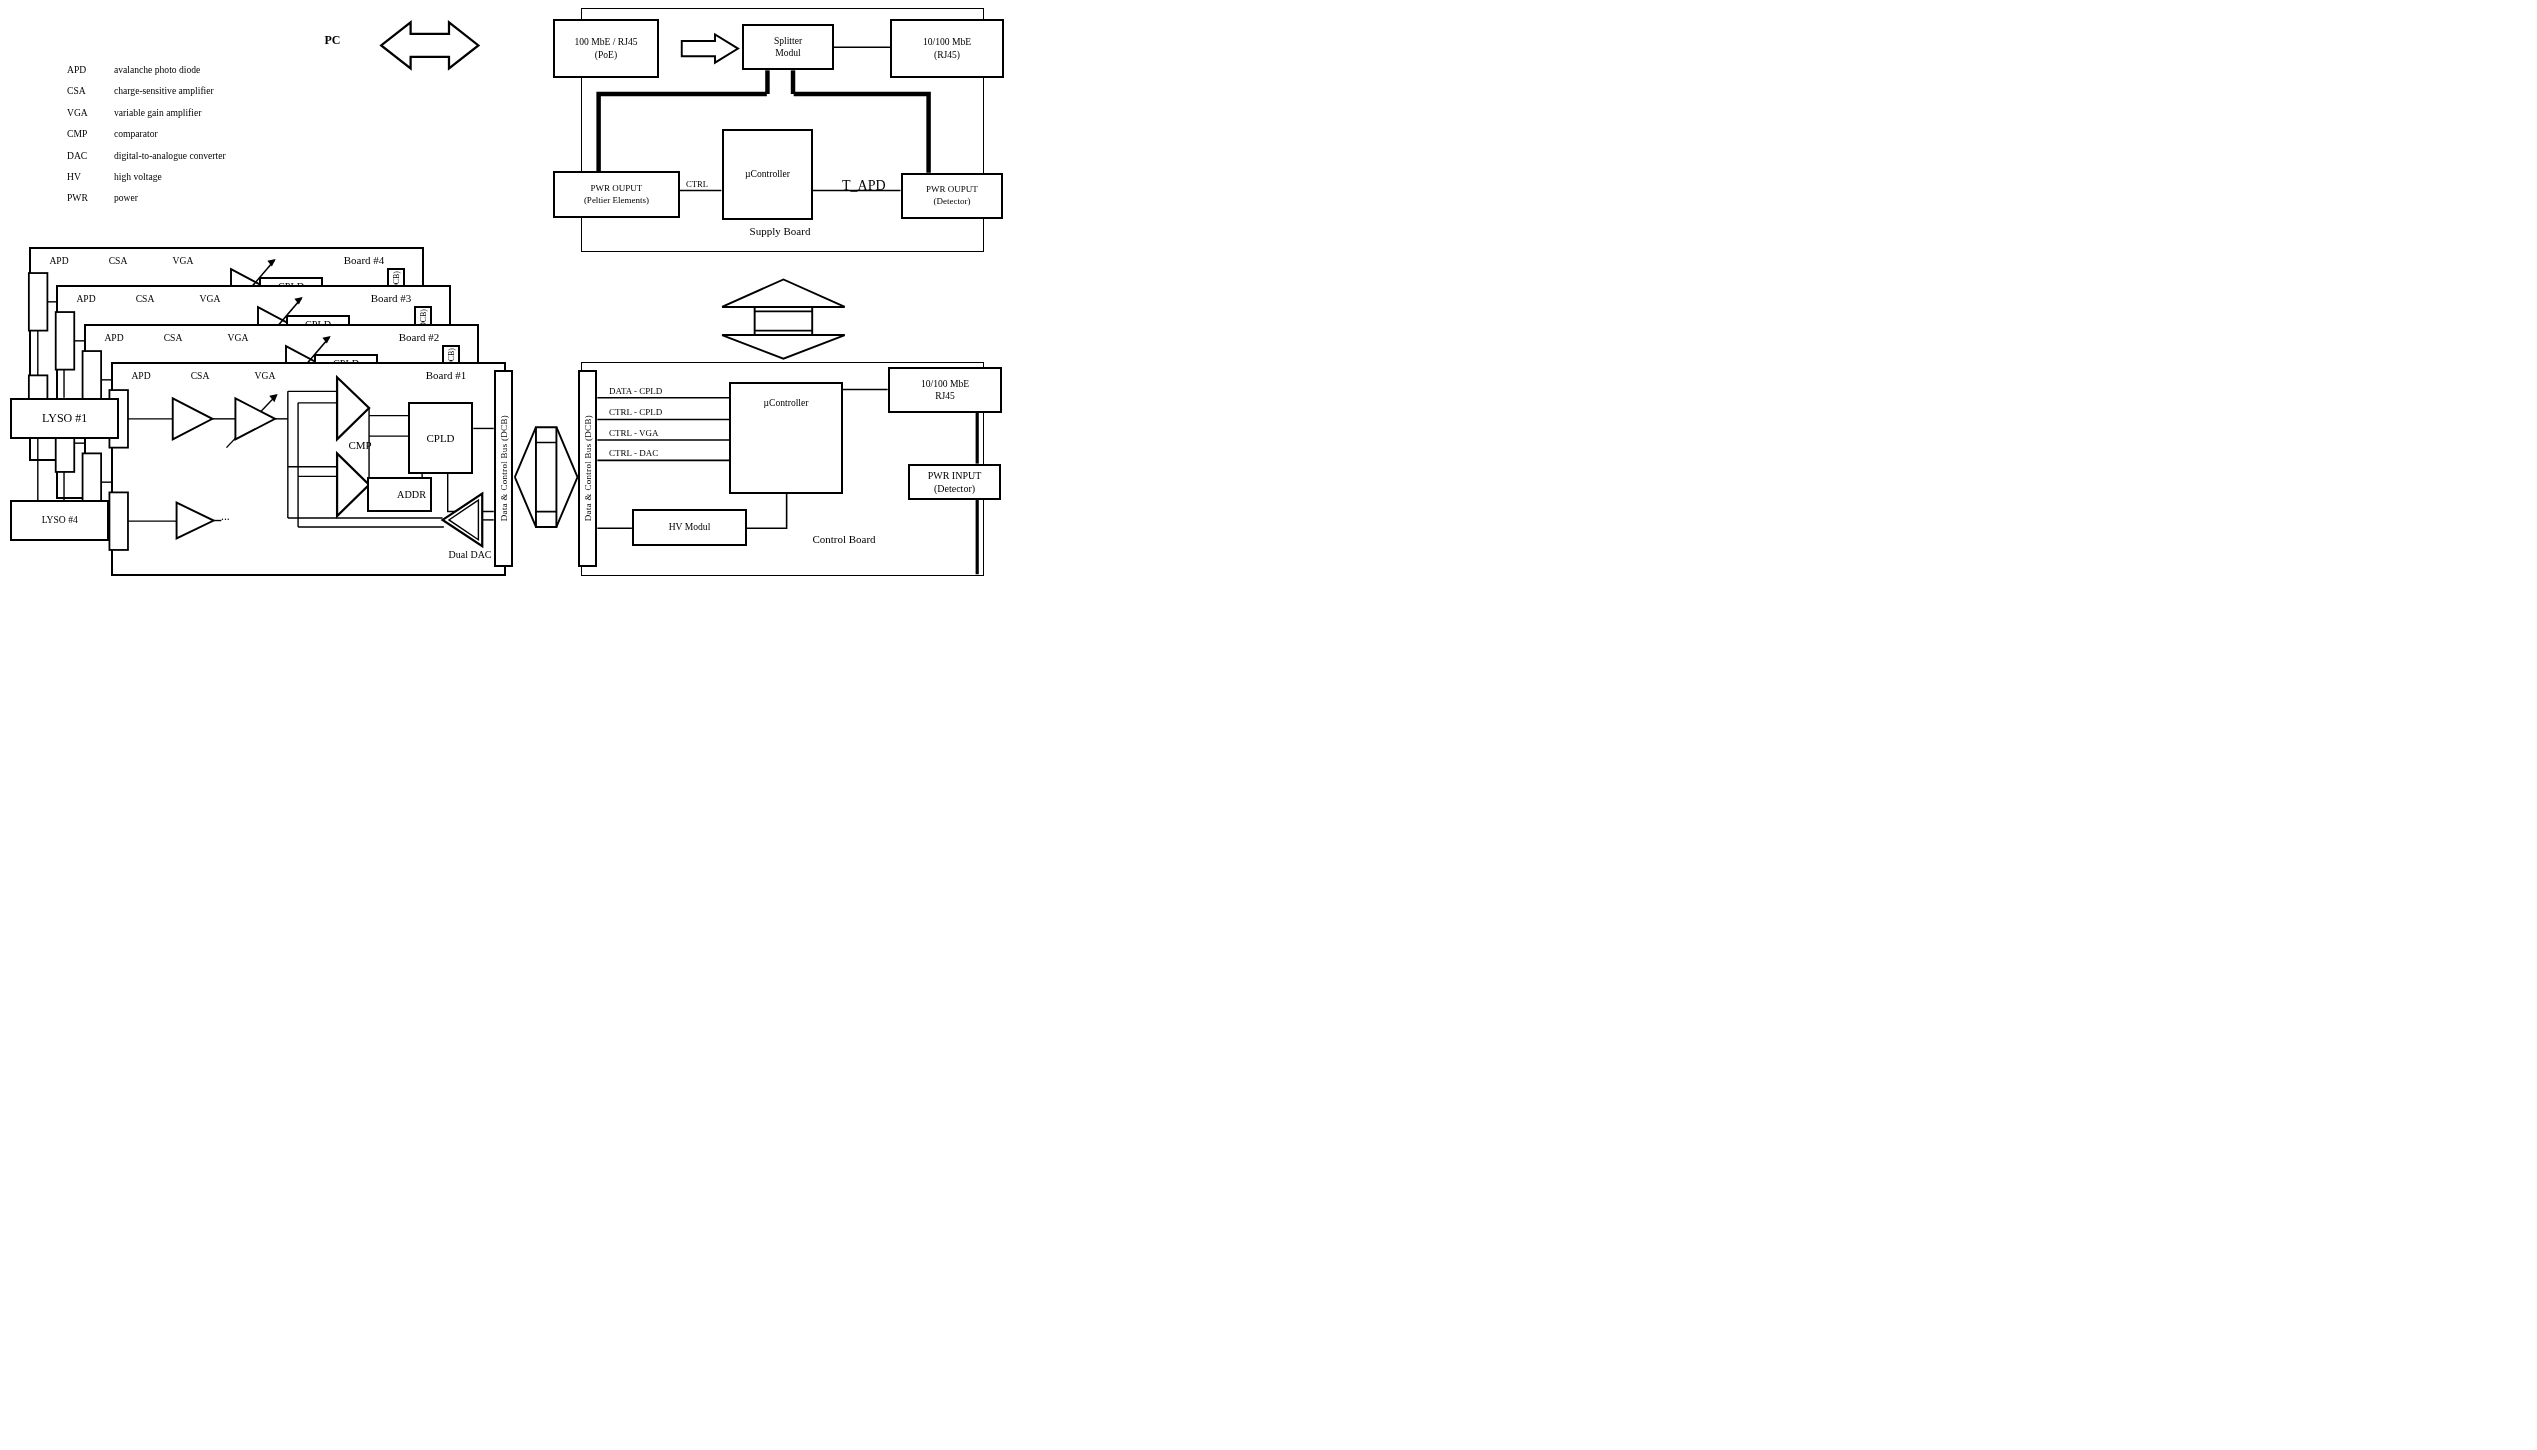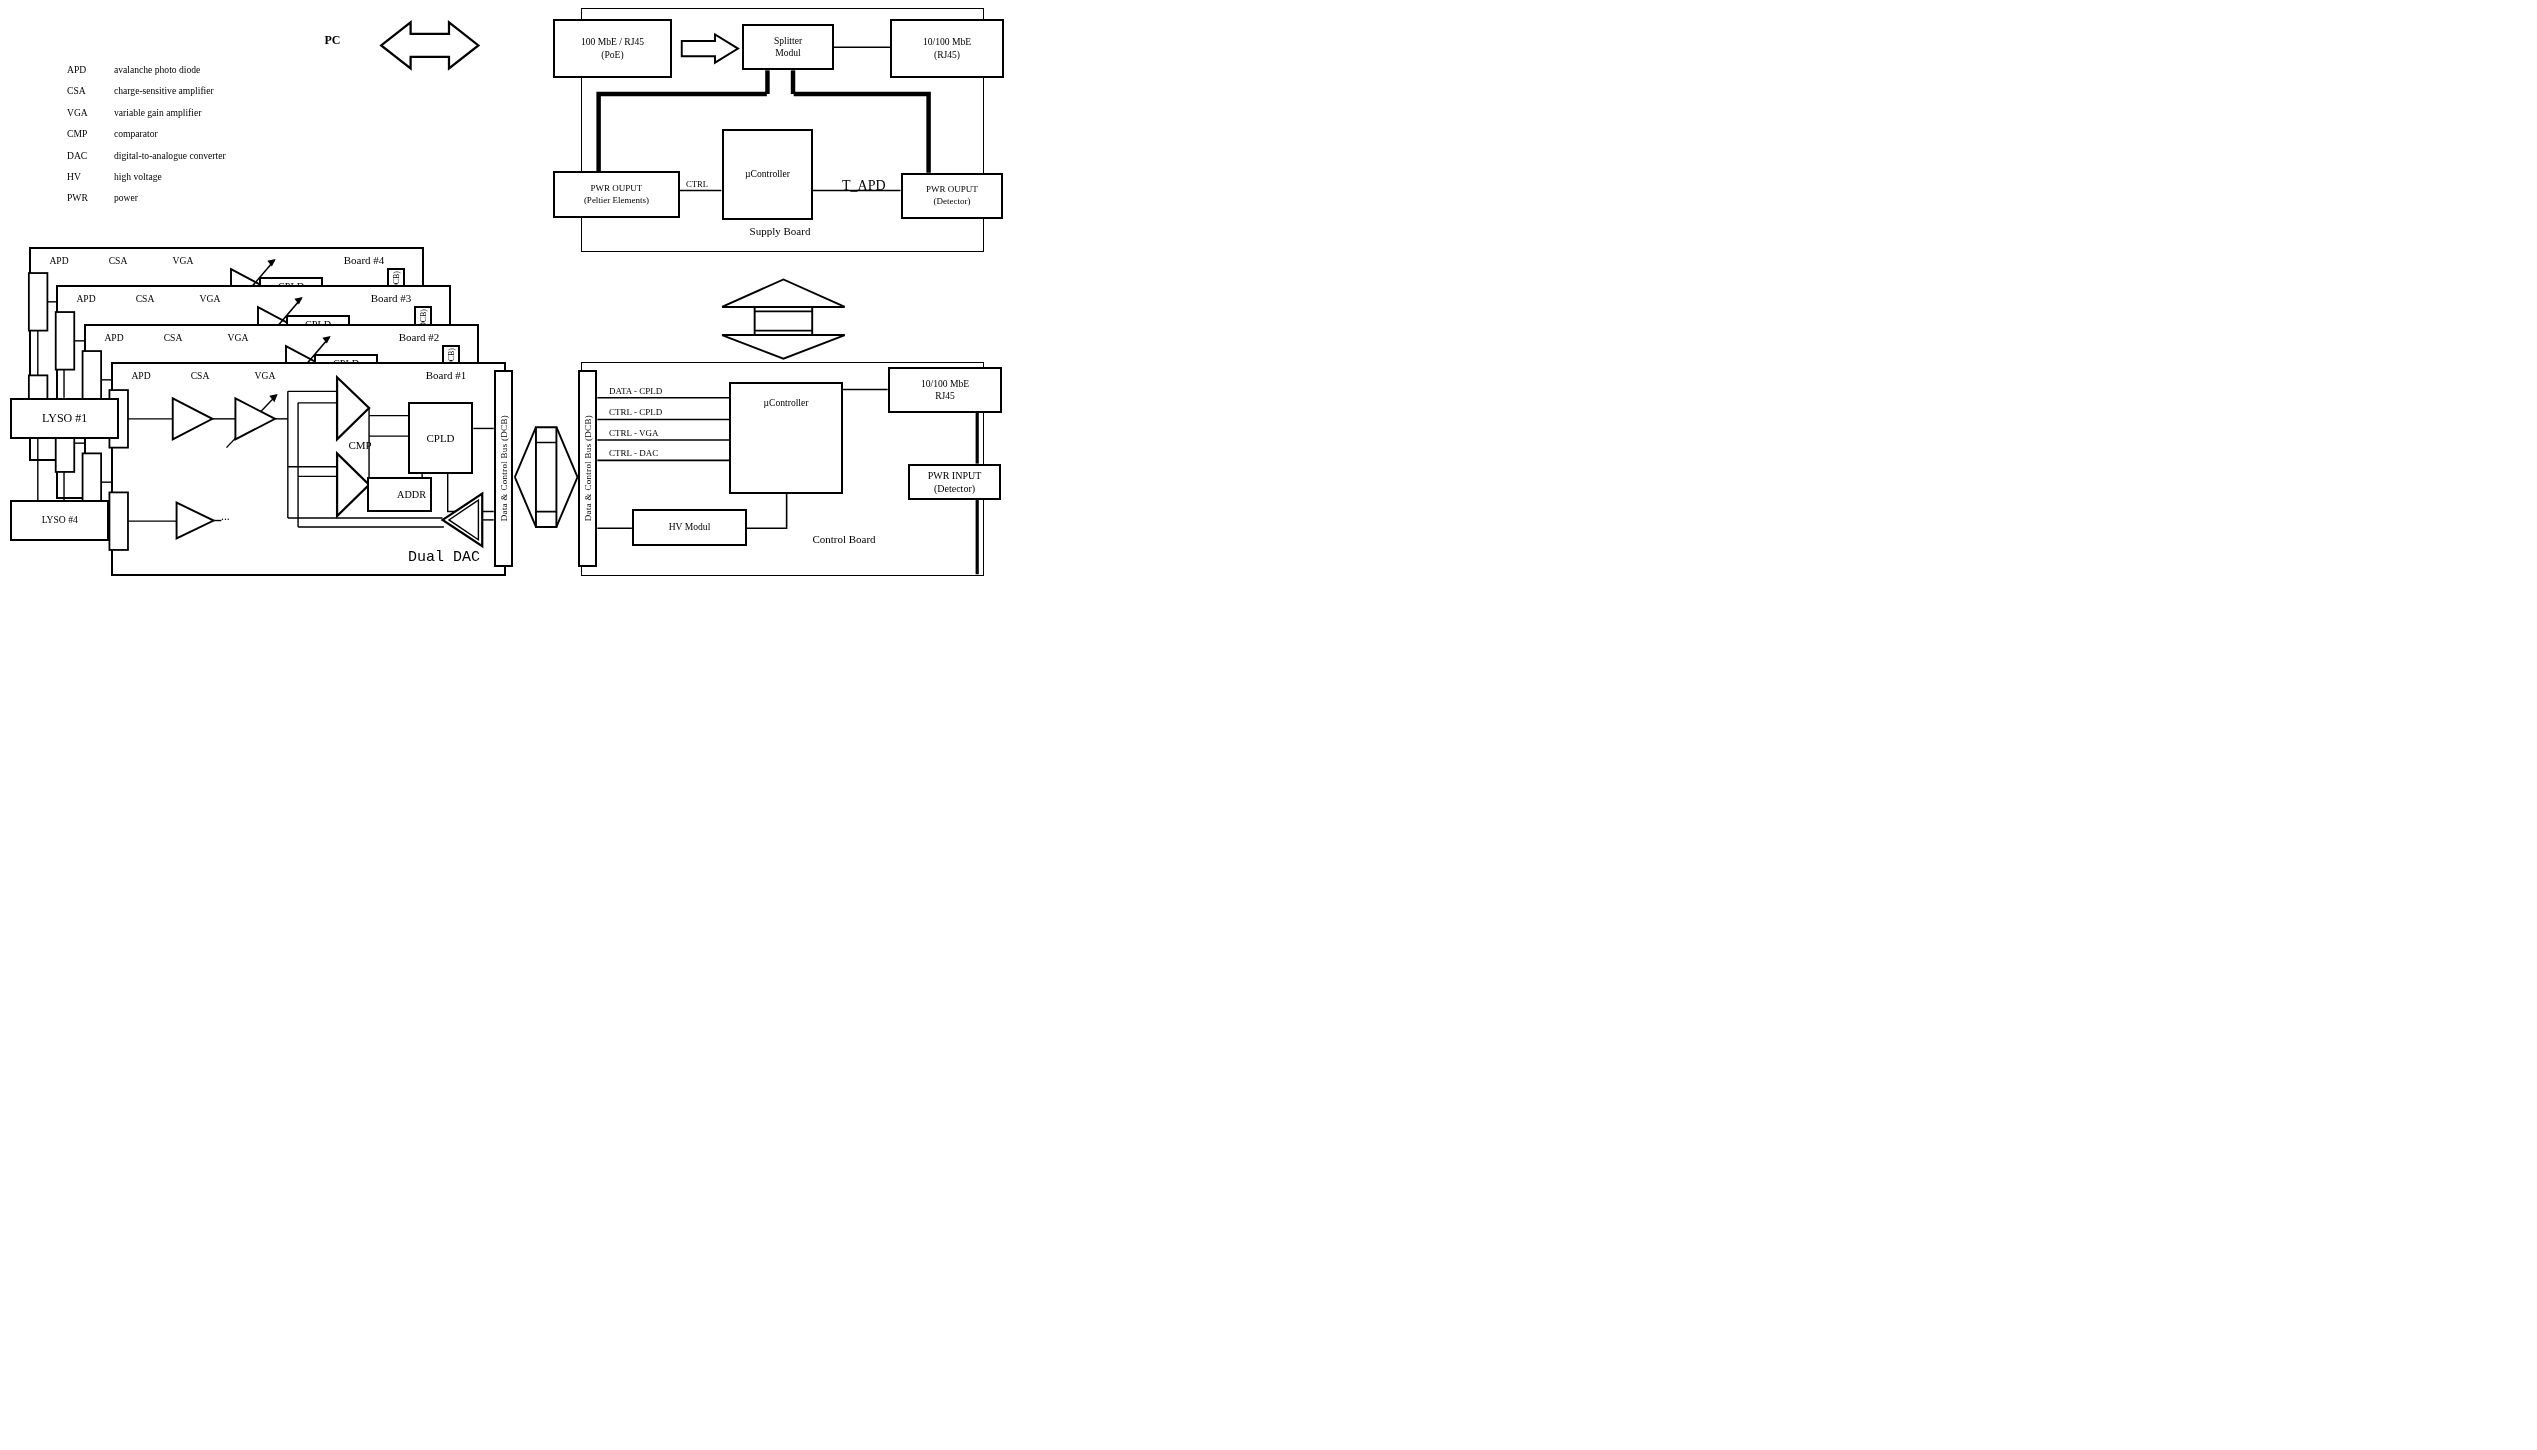--- a/index.html
+++ b/index.html
@@ -227,21 +227,21 @@
       </g>
 
       <g>
         <path d="M838,668 H870 V824 H838 Z" fill="#fff" stroke-width="3"></path>
         <path d="M805,746 L838,668 M805,746 L838,824 M903,746 L870,668 M903,746 L870,824" stroke-width="3"></path>
         <path d="M838,692 H870 M838,800 H870" stroke-width="2.5"></path>
       </g>
     </g>
   </svg>
 
-  <div class="box" style="left:553px;top:19px;width:119px;height:59px;font-size:9.6px;">
+  <div class="box" style="left:553px;top:19px;width:106px;height:59px;font-size:9.6px;">
     <span>100 MbE / RJ45</span>
     <span>(PoE)</span>
   </div>
   <div class="box" style="left:742px;top:24px;width:92px;height:46px;font-size:9.6px;">
     <span>Splitter</span>
     <span>Modul</span>
   </div>
   <div class="box" style="left:890px;top:19px;width:114px;height:59px;font-size:9.6px;">
     <span>10/100 MbE</span>
     <span>(RJ45)</span>
@@ -269,21 +269,21 @@
   </div>
 
   <div class="lbl center" style="left:360px;top:439px;font-size:11px;">CMP</div>
   <div class="box" style="left:408px;top:402px;width:65px;height:72px;font-size:11px;">
     <span>CPLD</span>
   </div>
   <div class="box" style="left:367px;top:477px;width:65px;height:35px;font-size:10.2px;border-width:2.2px;padding-left:24px;">
     <span>ADDR</span>
   </div>
   <div class="lbl" style="left:221px;top:510px;font-size:11.5px;">...</div>
-  <div class="lbl center" style="left:444px;top:549px;font-size:15px;font-family:Liberation Mono, monospace;">Dual DAC</div>
+  <div class="lbl center" style="left:470px;top:549px;font-size:10px;">Dual DAC</div>
 
   <div class="vbar" style="left:494px;top:370px;">
     <span class="vtext">Data &amp; Control Bus (DCB)</span>
   </div>
   <div class="vbar" style="left:578px;top:370px;">
     <span class="vtext">Data &amp; Control Bus (DCB)</span>
   </div>
 
   <div class="lbl" style="left:609px;top:386px;font-size:9px;">DATA - CPLD</div>
   <div class="lbl" style="left:609px;top:407px;font-size:9px;">CTRL - CPLD</div>

